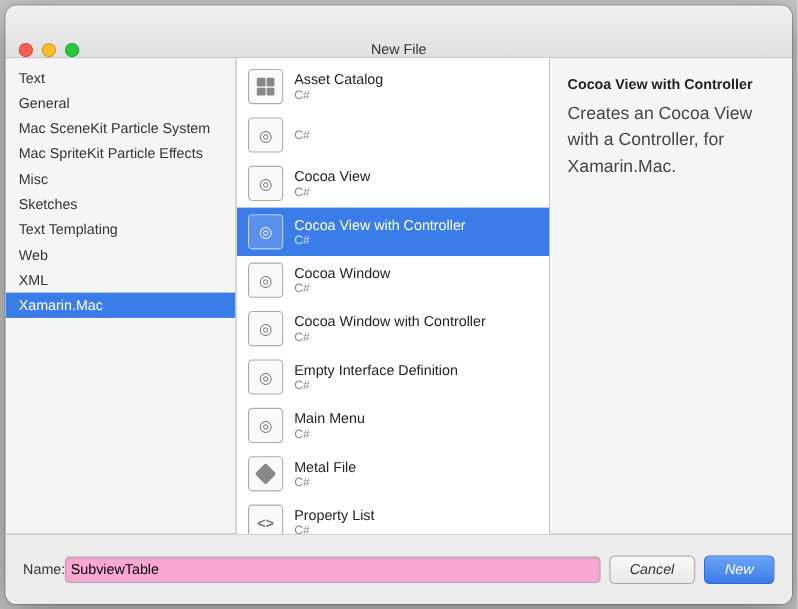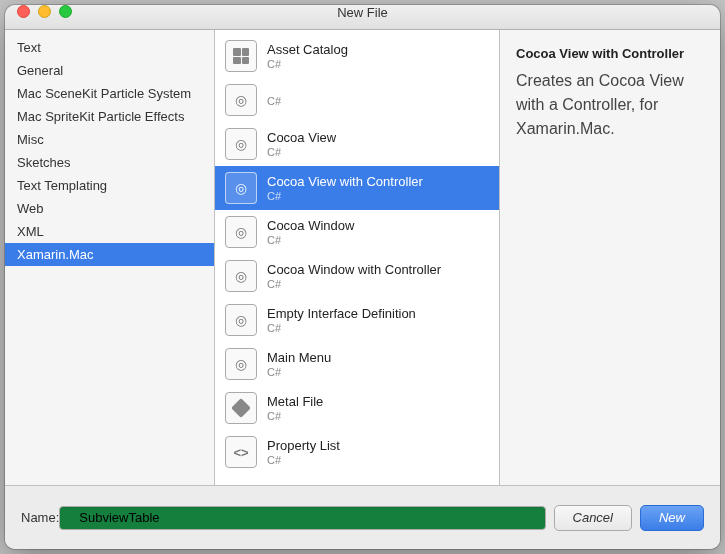--- a/index.html
+++ b/index.html
@@ -17,26 +17,26 @@
       width: 715px;
       height: 544px;
       background: #ececec;
       border-radius: 10px;
       box-shadow: 0 10px 40px rgba(0,0,0,0.4), 0 0 0 1px rgba(0,0,0,0.2);
       display: flex;
       flex-direction: column;
       overflow: hidden;
     }
     .title-bar {
-      height: 25px;
+      height: 48px;
       background: linear-gradient(to bottom, #f0f0f0, #e0e0e0);
       border-bottom: 1px solid #b0b0b0;
       border-radius: 10px 10px 0 0;
       display: flex;
-      align-items: flex-start;
+      align-items: flex-end;
       justify-content: center;
       position: relative;
       flex-shrink: 0;
     }
     .window-controls {
       position: absolute;
       left: 12px;
       display: flex;
       gap: 8px;
       align-items: center;
@@ -162,23 +162,23 @@
       font-size: 13px;
       color: #333;
       font-weight: 500;
       flex-shrink: 0;
     }
     .name-input {
       flex: 1;
       height: 24px;
       border: 1px solid #aaa;
       border-radius: 4px;
-      padding: 2px 19px;
-      font-size: 13px;
-      background: #15803d;
+      padding: 2px 4px;
+      font-size: 13px;
+      background: #f9a8d4;
       outline: none;
       box-shadow: inset 0 1px 2px rgba(0,0,0,0.1);
     }
     .btn-group {
       display: flex;
       gap: 8px;
       flex-shrink: 0;
       margin-left: 8px;
     }
     .btn {

